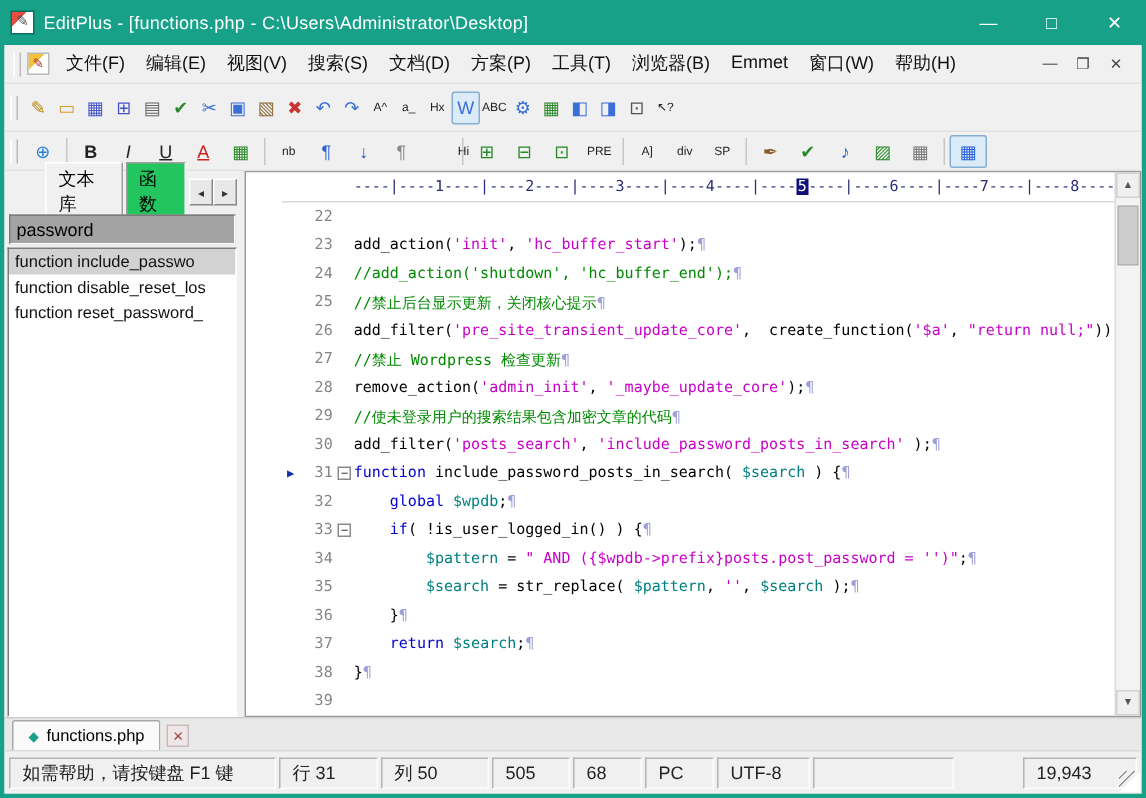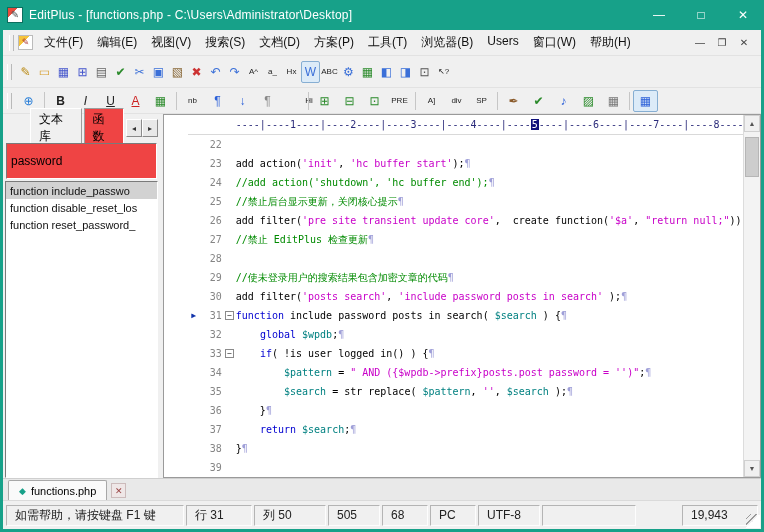--- a/index.html
+++ b/index.html
@@ -37,26 +37,26 @@
   .tbtn.pressed { border-color:#86aed2; background:#dcebf8; }
   .tsep { width:1px; height:18px; background:#c6c6c6; margin:0 3px; }
 
   
   .content { flex:1 1 auto; display:flex; background:#f0f0f0; min-height:0; }
 
   
   .sidebar { width:157px; display:flex; flex-direction:column; padding:2px 2px 0 2px; min-height:0; }
   .side-tabs { display:flex; align-items:center; height:24px; gap:2px;padding-left:25px; }
   .side-tab { font-size:12px; padding:2px 8px; background:#f0f0f0; border:1px solid; border-color:#fff #9d9d9d #9d9d9d #fff; }
-  .side-tab.active { background:#ef4444; border-color:#9d9d9d #fff #fafafa #9d9d9d; }
+  .side-tab.active { background:#22c55e; border-color:#9d9d9d #fff #fafafa #9d9d9d; }
   .side-nav { margin-left:auto; display:flex; }
   .nav-btn { width:16px; height:18px; font-size:8px; display:flex; align-items:center; justify-content:center;
              background:#e8e8e8; border:1px solid; border-color:#fff #8a8a8a #8a8a8a #fff; color:#333; }
-  .side-search { margin:3px 1px 2px 1px; height:36px; font-size:12px; padding:1px 4px;
-                 border:1px solid; border-color:#7a7a7a #fff #fff #7a7a7a; background:#ef4444; font-family:"Liberation Sans",sans-serif; }
+  .side-search { margin:3px 1px 2px 1px; height:20px; font-size:12px; padding:1px 4px;
+                 border:1px solid; border-color:#7a7a7a #fff #fff #7a7a7a; background:#a3a3a3; font-family:"Liberation Sans",sans-serif; }
   .side-list { flex:1 1 auto; background:#fff; border:1px solid; border-color:#7a7a7a #fff #fff #7a7a7a; overflow:hidden; }
   .sitem { font-size:11px; padding:3px 4px 2px 4px; white-space:nowrap; color:#111; }
   .sitem.selected { background:#d2d2d2; }
 
   .splitter { width:3px; background:#f0f0f0; }
 
   
   .editor-region { flex:1 1 auto; display:flex; min-width:0; border:1px solid #9a9a9a; background:#fff; }
   .editor-main { flex:1 1 auto; display:flex; flex-direction:column; min-width:0; background:#fff;padding-left:24px; }
   .ruler { height:20px; border-bottom:1px solid #d9d9d9; font-family:"DejaVu Sans Mono",monospace; font-size:10px;
@@ -111,21 +111,21 @@
     <div class="doc-icon">✎</div>
     <div style="display:flex;">
         <span class="menuitem">文件(F)</span>
         <span class="menuitem">编辑(E)</span>
         <span class="menuitem">视图(V)</span>
         <span class="menuitem">搜索(S)</span>
         <span class="menuitem">文档(D)</span>
         <span class="menuitem">方案(P)</span>
         <span class="menuitem">工具(T)</span>
         <span class="menuitem">浏览器(B)</span>
-        <span class="menuitem">Users</span>
+        <span class="menuitem">Emmet</span>
         <span class="menuitem">窗口(W)</span>
         <span class="menuitem">帮助(H)</span>
       </div>
     <div class="menu-right">
       <div class="mdi-btn">—</div>
       <div class="mdi-btn">❐</div>
       <div class="mdi-btn">✕</div>
     </div>
   </div>
 
@@ -312,22 +312,22 @@
       <div class="editor-main">
         <div class="ruler">
           <span>----|----1----|----2----|----3----|----4----|----</span><span class="ruler-marker">5</span><span>----|----6----|----7----|----8----|-------</span>
         </div>
         <div class="code-area" id="code-lines">
             <div class="line"><span class="ln-marker"></span><span class="ln-num">22</span><span class="ln-fold"></span><span class="ln-code"></span></div>
             <div class="line"><span class="ln-marker"></span><span class="ln-num">23</span><span class="ln-fold"></span><span class="ln-code"><span class="c-p">add_action(</span><span class="c-s">'init'</span><span class="c-p">, </span><span class="c-s">'hc_buffer_start'</span><span class="c-p">);</span><span class="c-m">¶</span></span></div>
             <div class="line"><span class="ln-marker"></span><span class="ln-num">24</span><span class="ln-fold"></span><span class="ln-code"><span class="c-c">//add_action('shutdown', 'hc_buffer_end');</span><span class="c-m">¶</span></span></div>
             <div class="line"><span class="ln-marker"></span><span class="ln-num">25</span><span class="ln-fold"></span><span class="ln-code"><span class="c-c">//禁止后台显示更新，关闭核心提示</span><span class="c-m">¶</span></span></div>
             <div class="line"><span class="ln-marker"></span><span class="ln-num">26</span><span class="ln-fold"></span><span class="ln-code"><span class="c-p">add_filter(</span><span class="c-s">'pre_site_transient_update_core'</span><span class="c-p">,  create_function(</span><span class="c-s">'$a'</span><span class="c-p">, </span><span class="c-s">"return null;"</span><span class="c-p">));</span><span class="c-m">¶</span></span></div>
-            <div class="line"><span class="ln-marker"></span><span class="ln-num">27</span><span class="ln-fold"></span><span class="ln-code"><span class="c-c">//禁止 EditPlus 检查更新</span><span class="c-m">¶</span></span></div>
-            <div class="line"><span class="ln-marker"></span><span class="ln-num">28</span><span class="ln-fold"></span></div>
+            <div class="line"><span class="ln-marker"></span><span class="ln-num">27</span><span class="ln-fold"></span><span class="ln-code"><span class="c-c">//禁止 Wordpress 检查更新</span><span class="c-m">¶</span></span></div>
+            <div class="line"><span class="ln-marker"></span><span class="ln-num">28</span><span class="ln-fold"></span><span class="ln-code"><span class="c-p">remove_action(</span><span class="c-s">'admin_init'</span><span class="c-p">, </span><span class="c-s">'_maybe_update_core'</span><span class="c-p">);</span><span class="c-m">¶</span></span></div>
             <div class="line"><span class="ln-marker"></span><span class="ln-num">29</span><span class="ln-fold"></span><span class="ln-code"><span class="c-c">//使未登录用户的搜索结果包含加密文章的代码</span><span class="c-m">¶</span></span></div>
             <div class="line"><span class="ln-marker"></span><span class="ln-num">30</span><span class="ln-fold"></span><span class="ln-code"><span class="c-p">add_filter(</span><span class="c-s">'posts_search'</span><span class="c-p">, </span><span class="c-s">'include_password_posts_in_search'</span><span class="c-p"> );</span><span class="c-m">¶</span></span></div>
             <div class="line"><span class="ln-marker">▶</span><span class="ln-num">31</span><span class="ln-fold"><span class="foldbox">−</span></span><span class="ln-code"><span class="c-k">function</span><span class="c-p"> include_password_posts_in_search( </span><span class="c-v">$search</span><span class="c-p"> ) {</span><span class="c-m">¶</span></span></div>
             <div class="line"><span class="ln-marker"></span><span class="ln-num">32</span><span class="ln-fold"></span><span class="ln-code"><span class="c-p">    </span><span class="c-k">global</span><span class="c-p"> </span><span class="c-v">$wpdb</span><span class="c-p">;</span><span class="c-m">¶</span></span></div>
             <div class="line"><span class="ln-marker"></span><span class="ln-num">33</span><span class="ln-fold"><span class="foldbox">−</span></span><span class="ln-code"><span class="c-p">    </span><span class="c-k">if</span><span class="c-p">( !is_user_logged_in() ) {</span><span class="c-m">¶</span></span></div>
             <div class="line"><span class="ln-marker"></span><span class="ln-num">34</span><span class="ln-fold"></span><span class="ln-code"><span class="c-p">        </span><span class="c-v">$pattern</span><span class="c-p"> = </span><span class="c-s">" AND ({$wpdb-&gt;prefix}posts.post_password = '')"</span><span class="c-p">;</span><span class="c-m">¶</span></span></div>
             <div class="line"><span class="ln-marker"></span><span class="ln-num">35</span><span class="ln-fold"></span><span class="ln-code"><span class="c-p">        </span><span class="c-v">$search</span><span class="c-p"> = str_replace( </span><span class="c-v">$pattern</span><span class="c-p">, </span><span class="c-s">''</span><span class="c-p">, </span><span class="c-v">$search</span><span class="c-p"> );</span><span class="c-m">¶</span></span></div>
             <div class="line"><span class="ln-marker"></span><span class="ln-num">36</span><span class="ln-fold"></span><span class="ln-code"><span class="c-p">    }</span><span class="c-m">¶</span></span></div>
             <div class="line"><span class="ln-marker"></span><span class="ln-num">37</span><span class="ln-fold"></span><span class="ln-code"><span class="c-p">    </span><span class="c-k">return</span><span class="c-p"> </span><span class="c-v">$search</span><span class="c-p">;</span><span class="c-m">¶</span></span></div>
             <div class="line"><span class="ln-marker"></span><span class="ln-num">38</span><span class="ln-fold"></span><span class="ln-code"><span class="c-p">}</span><span class="c-m">¶</span></span></div>

